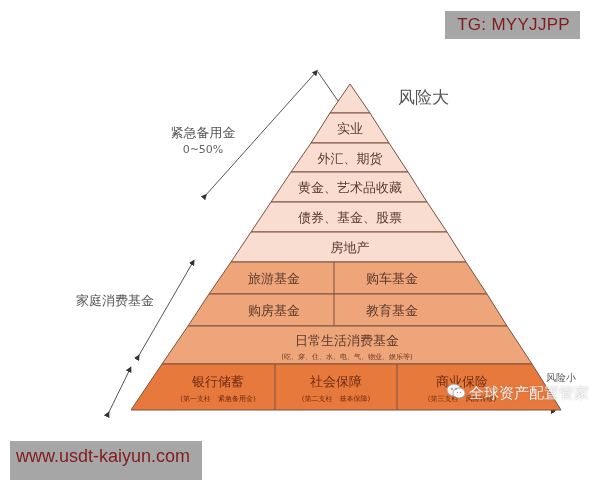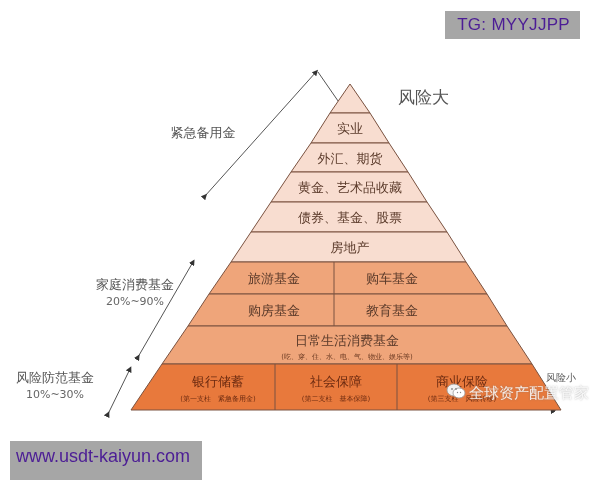--- a/index.html
+++ b/index.html
@@ -1,21 +1,21 @@
 <!DOCTYPE html>
 <html><head>
 <meta charset="utf-8">
 <style>
   html, body { margin:0; padding:0; background:#ffffff; }
   body { width:600px; height:480px; position:relative; overflow:hidden;
          font-family:"DejaVu Sans", "Liberation Sans", sans-serif; }
   #stage { position:absolute; left:0; top:0; width:600px; height:480px; }
   .lbl { position:absolute; color:#555; text-align:center; font-size:13px; line-height:17px; white-space:nowrap; }
   .lbl .pct { font-size:11px; color:#666; }
-  .badge { position:absolute; background:#a6a6a6; color:#4c1d95; font-family:"Liberation Sans", sans-serif; }
+  .badge { position:absolute; background:#a6a6a6; color:#7f1d1d; font-family:"Liberation Sans", sans-serif; }
   #tg-badge { right:20px; top:11px; height:28px; line-height:28px; padding:0 10px 0 12px; font-size:17px; letter-spacing:0.3px; }
   #url-badge { left:10px; top:441px; height:38px; line-height:30px; padding:0 12px 12px 6px; font-size:18px; }
   .watermark { position:absolute; left:446px; top:383px; font-size:15px; color:rgba(255,255,255,0.85);
                text-shadow:0 0 2px rgba(120,120,120,0.6); white-space:nowrap; }
   .wm-icon { display:inline-block; vertical-align:middle; margin-right:3px; }
 </style>
 </head>
 <body>
 
 <div id="stage">
@@ -68,28 +68,24 @@
     <text x="462" y="401" font-size="7" fill="#6b2a10" text-anchor="middle">(第三支柱　风险转移)</text>
   </svg>
 
   
   <div class="lbl" style="left:398px; top:89px; font-size:17px;">风险大</div>
   <div class="lbl" style="left:546px; top:369px; font-size:10px;">风险小</div>
 
   
   <div class="lbl" style="left:158px; top:124px; width:90px;">
     <div>紧急备用金</div>
+    <div class="pct">0~50%</div>
   </div>
-  <div class="lbl" style="left:70px; top:276px; width:90px;margin-left:20px;">
+  <div class="lbl" style="left:70px; top:292px; width:90px;">
     <div>家庭消费基金</div>
-    <div class="pct">20%~90%</div>
-  </div>
-  <div class="lbl" style="left:10px; top:369px; width:90px;">
-    <div>风险防范基金</div>
-    <div class="pct">10%~30%</div>
   </div>
 
   
   <div class="watermark">
     <span class="wm-icon">
       <svg width="20" height="16" viewBox="0 0 20 16">
         <ellipse cx="8" cy="7" rx="7" ry="6" fill="#f2f2f2" stroke="#999" stroke-width="0.8"></ellipse>
         <ellipse cx="13" cy="10" rx="6" ry="5" fill="#ffffff" stroke="#999" stroke-width="0.8"></ellipse>
         <circle cx="6" cy="6" r="0.9" fill="#888"></circle>
           <circle cx="10" cy="6" r="0.9" fill="#888"></circle>

